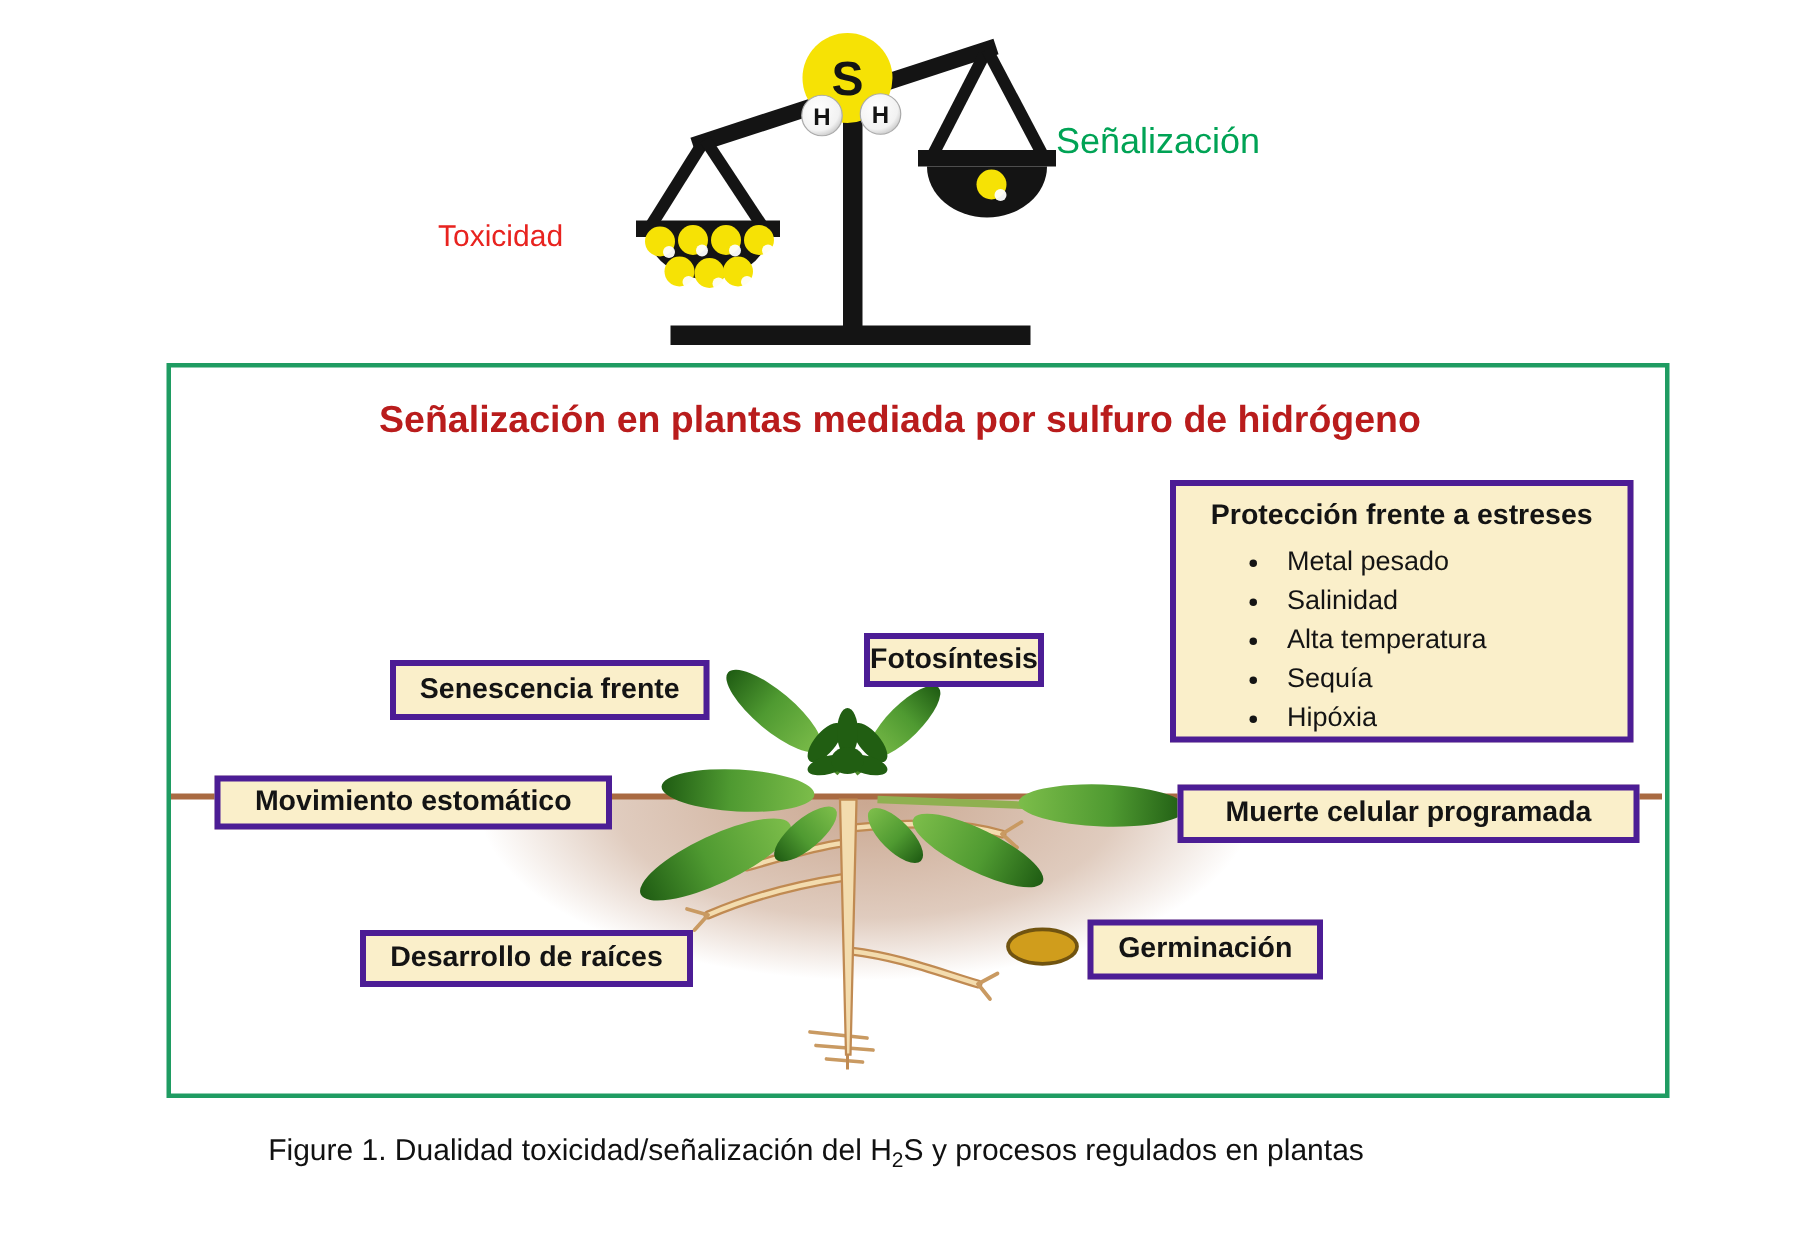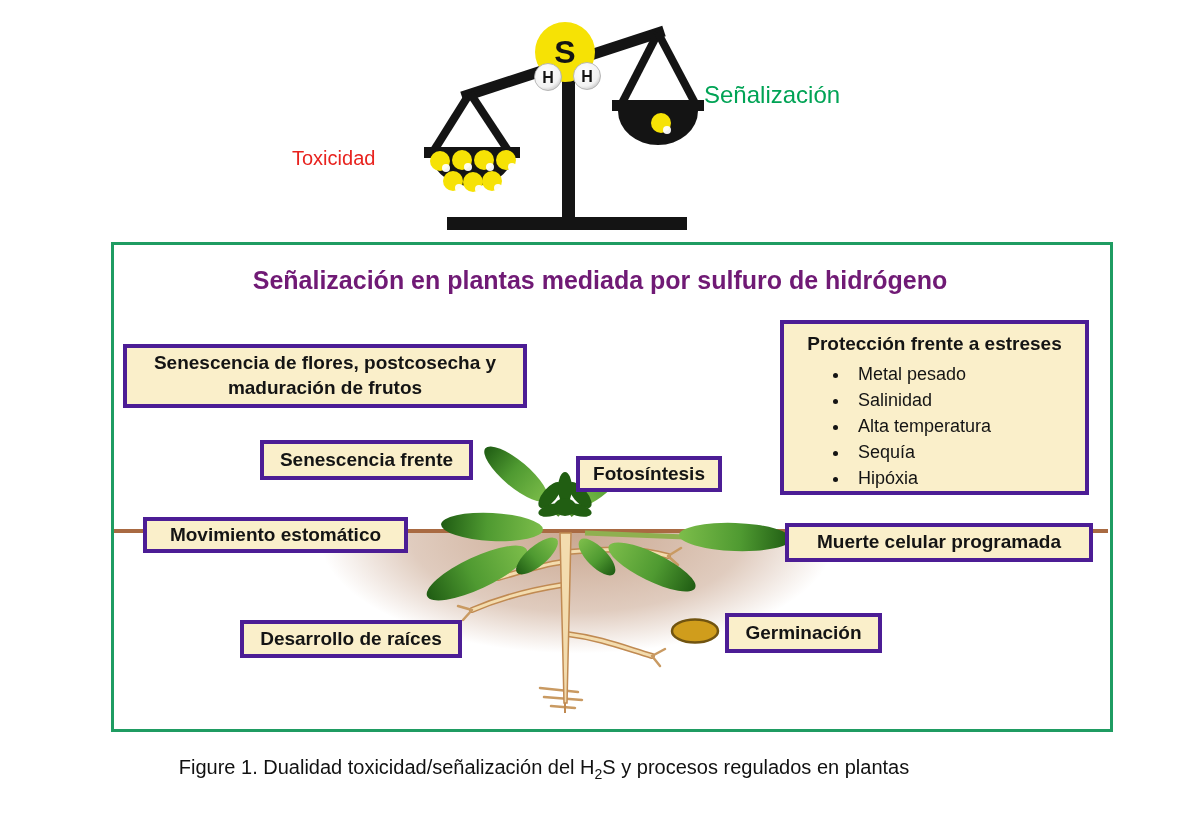--- a/index.html
+++ b/index.html
@@ -8,38 +8,38 @@
     font-family:"Liberation Sans", sans-serif;color:#141414;
   }
   .abs{position:absolute;}
   svg{display:block;}
   
   .scale-label{font-weight:normal;white-space:nowrap;letter-spacing:0px;}
   #toxicity-label{left:292px;top:147px;font-size:20px;color:#e8231f;}
   #signaling-label{left:704px;top:81px;font-size:24px;color:#00a355;}
   
   #panel{left:111px;top:242px;width:996px;height:484px;border:3px solid #1f9c62;background:#ffffff;z-index:0;}
-  #panel-title{left:0px;top:266px;width:1200px;text-align:center;font-size:25px;font-weight:bold;color:#701a75;z-index:3;}
+  #panel-title{left:0px;top:266px;width:1200px;text-align:center;font-size:25px;font-weight:bold;color:#b91c1c;z-index:3;}
   
   #soil-blob{left:228px;top:531px;width:672px;height:200px;z-index:1;
     background:radial-gradient(ellipse 52% 80% at 52% 2%, rgba(164,105,66,0.58), rgba(164,105,66,0.34) 48%, rgba(164,105,66,0) 74%);}
   #soil-line{left:114px;top:529px;width:994px;height:4px;background:#a96a42;z-index:1;}
   #plant-svg{left:111px;top:242px;z-index:2;pointer-events:none;}
   
   .lbox{
     background:#faefca;border:4px solid #4c1d95;z-index:3;
     display:flex;align-items:center;justify-content:center;text-align:center;
     font-weight:bold;font-size:19px;color:#141414;line-height:1.3;box-sizing:border-box;
   }
   #box-flores{left:123px;top:344px;width:404px;height:64px;padding:0 8px;}
   #box-proteccion{left:780px;top:320px;width:309px;height:175px;display:block;text-align:left;}
   #box-proteccion .ptitle{text-align:center;font-weight:bold;font-size:19px;margin-top:8px;}
   #box-proteccion ul{margin:4px 0 0 66px;padding:0;font-weight:normal;font-size:18px;line-height:26px;}
   #box-proteccion li{padding-left:8px;}
-  #box-fotosintesis{left:576px;top:422px;width:146px;height:36px;margin-top:34px;}
+  #box-fotosintesis{left:576px;top:422px;width:120px;height:36px;}
   #box-foliar{left:260px;top:440px;width:213px;height:40px;}
   #box-estomatico{left:143px;top:517px;width:265px;height:36px;}
   #box-muerte{left:785px;top:523px;width:308px;height:39px;}
   #box-raices{left:240px;top:620px;width:222px;height:38px;}
   #box-germinacion{left:725px;top:613px;width:157px;height:40px;text-align:right;}
   #box-autofagia{left:660px;top:678px;width:125px;height:36px;}
   
   #caption{left:0;top:756px;width:1088px;text-align:center;font-size:20px;color:#111111;}
   #caption sub{font-size:14px;}
 </style>
@@ -172,21 +172,20 @@
         <ellipse cx="565" cy="488" rx="16" ry="7" transform="rotate(90 565 488)"></ellipse>
         <ellipse cx="552" cy="510" rx="14" ry="6" transform="rotate(-15 552 510)"></ellipse>
         <ellipse cx="578" cy="510" rx="14" ry="6" transform="rotate(15 578 510)"></ellipse>
         <ellipse cx="565" cy="507" rx="11" ry="9"></ellipse>
       </g>
     </g>
 
     <ellipse cx="695" cy="631" rx="23" ry="11.5" fill="#d09d1c" stroke="#715410" stroke-width="2.5"></ellipse>
   </svg>
 
-  <div id="box-flores" class="abs lbox">Senescencia de flores, postcosecha y maduración de frutos</div>
 
   <div id="box-proteccion" class="abs lbox">
     <div class="ptitle">Protección frente a estreses</div>
     <ul>
       <li>Metal pesado</li>
       <li>Salinidad</li>
       <li>Alta temperatura</li>
       <li>Sequía</li>
       <li>Hipóxia</li>
     </ul>

